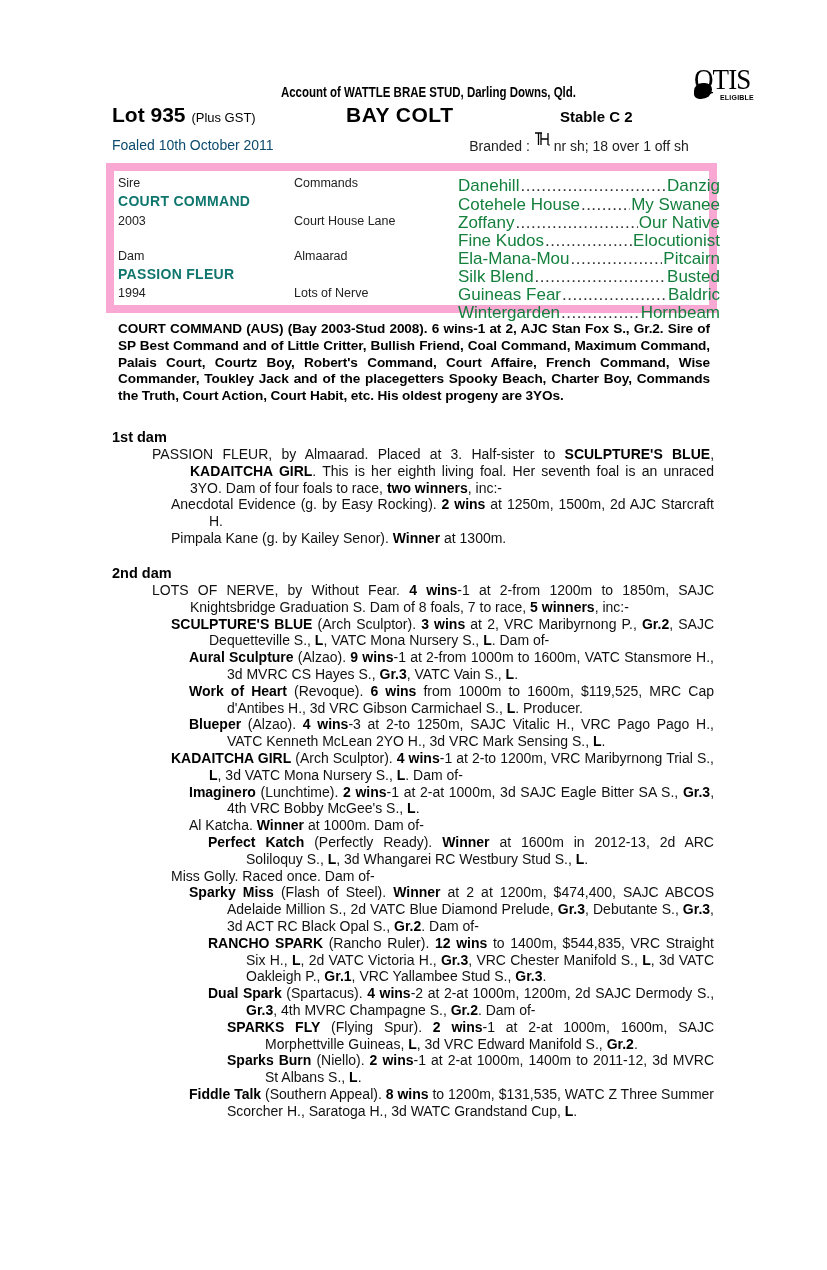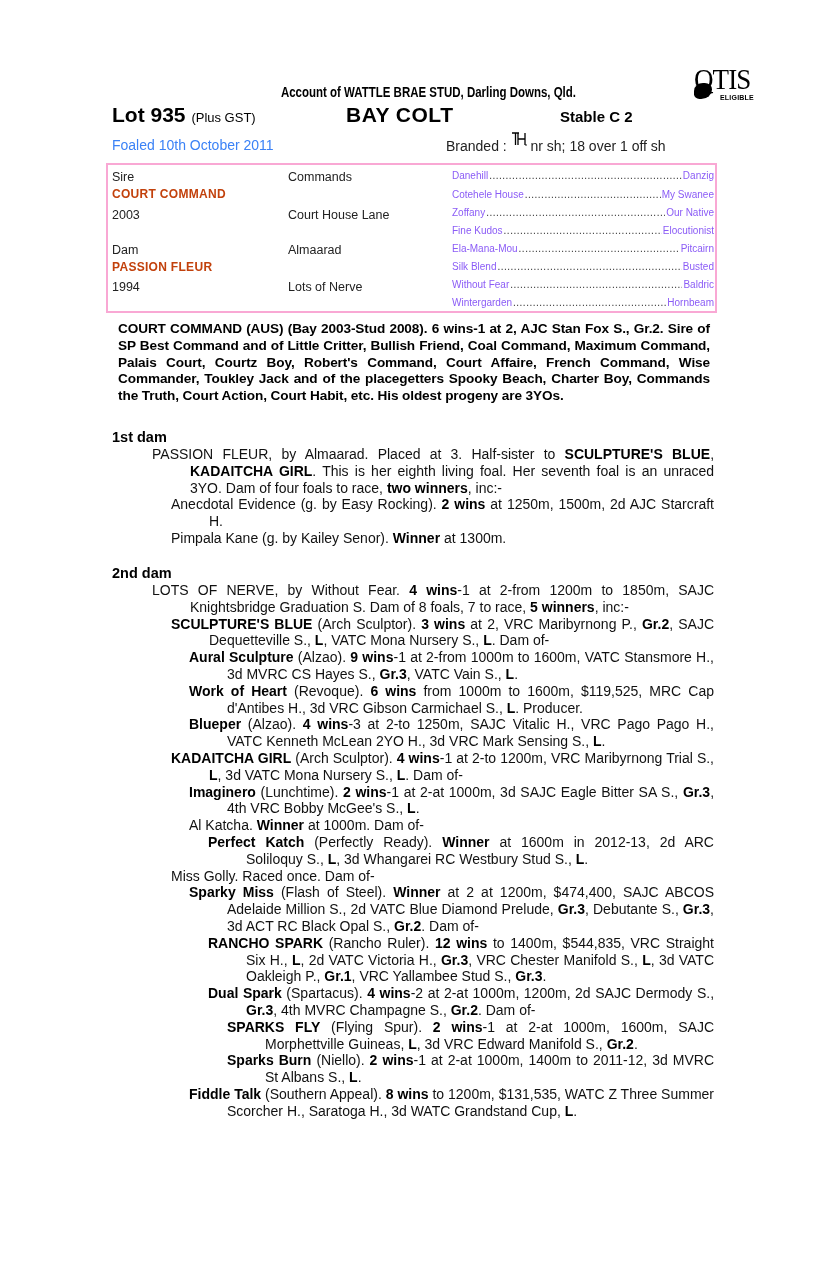--- a/index.html
+++ b/index.html
@@ -14,29 +14,29 @@
                 letter-spacing: -1px; transform: scaleX(0.9); transform-origin: left; }
   .qtis .elig { position: absolute; left: 32px; top: 28px; font-size: 7px; font-weight: bold; letter-spacing: 0.2px; }
   .qtis .blob { position: absolute; left: 6px; top: 17px; width: 18px; height: 16px; background:#000;
                 border-radius: 50% 40% 60% 30%; }
 
   .lot { position: absolute; left: 112px; top: 103px; font-weight: bold; font-size: 21px; }
   .lot .gst { font-weight: normal; font-size: 13px; }
   .colt { position: absolute; left: 346px; top: 103px; font-weight: bold; font-size: 21px; letter-spacing: 0.5px; }
   .stable { position: absolute; left: 560px; width: 153px; text-align: left; top: 108px; font-weight: bold; font-size: 15px; }
 
-  .foaled { position: absolute; left: 112px; top: 137px; font-size: 14px; color:#3b82f6; }
-  .branded { position: absolute; left: 446px; width: 266px; text-align: left; top: 137px; font-size: 14px; color:#222; white-space: nowrap; }
+  .foaled { position: absolute; left: 112px; top: 137px; font-size: 14px; color:#0c4a6e; }
+  .branded { position: absolute; left: 446px; width: 266px; text-align: center; top: 137px; font-size: 14px; color:#222; white-space: nowrap; }
   .brand-glyph { display: inline-block; font-size: 15px; position: relative; top: -5px; letter-spacing: -3px; }
 
   .pedbox { position: absolute; left: 106px; top: 163px; width: 611px; height: 150px;
-            border: 2px solid #f9a8d4; box-sizing: border-box; }
+            border: 8px solid #f9a8d4; box-sizing: border-box; }
   .pedbox .cell { position: absolute; font-size: 12.5px; color: #222; white-space: nowrap; }
-  .pedbox .big { font-weight: bold; font-size: 12px; color: #c2410c; letter-spacing: 0.3px; }
-  .anc { position: absolute; left: 344px; width: 262px; font-size: 10px; color:#8b5cf6; display: flex; white-space: nowrap; }
+  .pedbox .big { font-weight: bold; font-size: 14px; color: #0f766e; letter-spacing: 0.3px; }
+  .anc { position: absolute; left: 344px; width: 262px; font-size: 17px; color:#15803d; display: flex; white-space: nowrap; }
   .anc .dots { flex: 1; overflow: hidden; margin: 0 1px; }
   .anc .dots::before { content: "........................................................................................"; letter-spacing: 0.5px; color:#333; }
 
   .sireblurb { position: absolute; left: 118px; top: 321px; width: 592px; font-weight: bold; font-size: 13.6px;
                line-height: 16.8px; text-align: justify; letter-spacing: -0.1px; }
 
   .sec-head { position: absolute; left: 112px; font-weight: bold; font-size: 14.5px; }
   .entries { position: absolute; left: 112px; width: 602px; }
   .entry { font-size: 14px; line-height: 16.8px; text-align: justify; color: #111; margin-left: 40px; }
   .entry b { color: #000; }
@@ -113,21 +113,21 @@
       <span>Ela-Mana-Mou</span>
       <span class="dots"></span>
       <span>Pitcairn</span>
     </div>
   <div class="anc" style="top:96px">
       <span>Silk Blend</span>
       <span class="dots"></span>
       <span>Busted</span>
     </div>
   <div class="anc" style="top:114px">
-      <span>Without Fear</span>
+      <span>Guineas Fear</span>
       <span class="dots"></span>
       <span>Baldric</span>
     </div>
   <div class="anc" style="top:132px">
       <span>Wintergarden</span>
       <span class="dots"></span>
       <span>Hornbeam</span>
     </div>
 </div>
 

